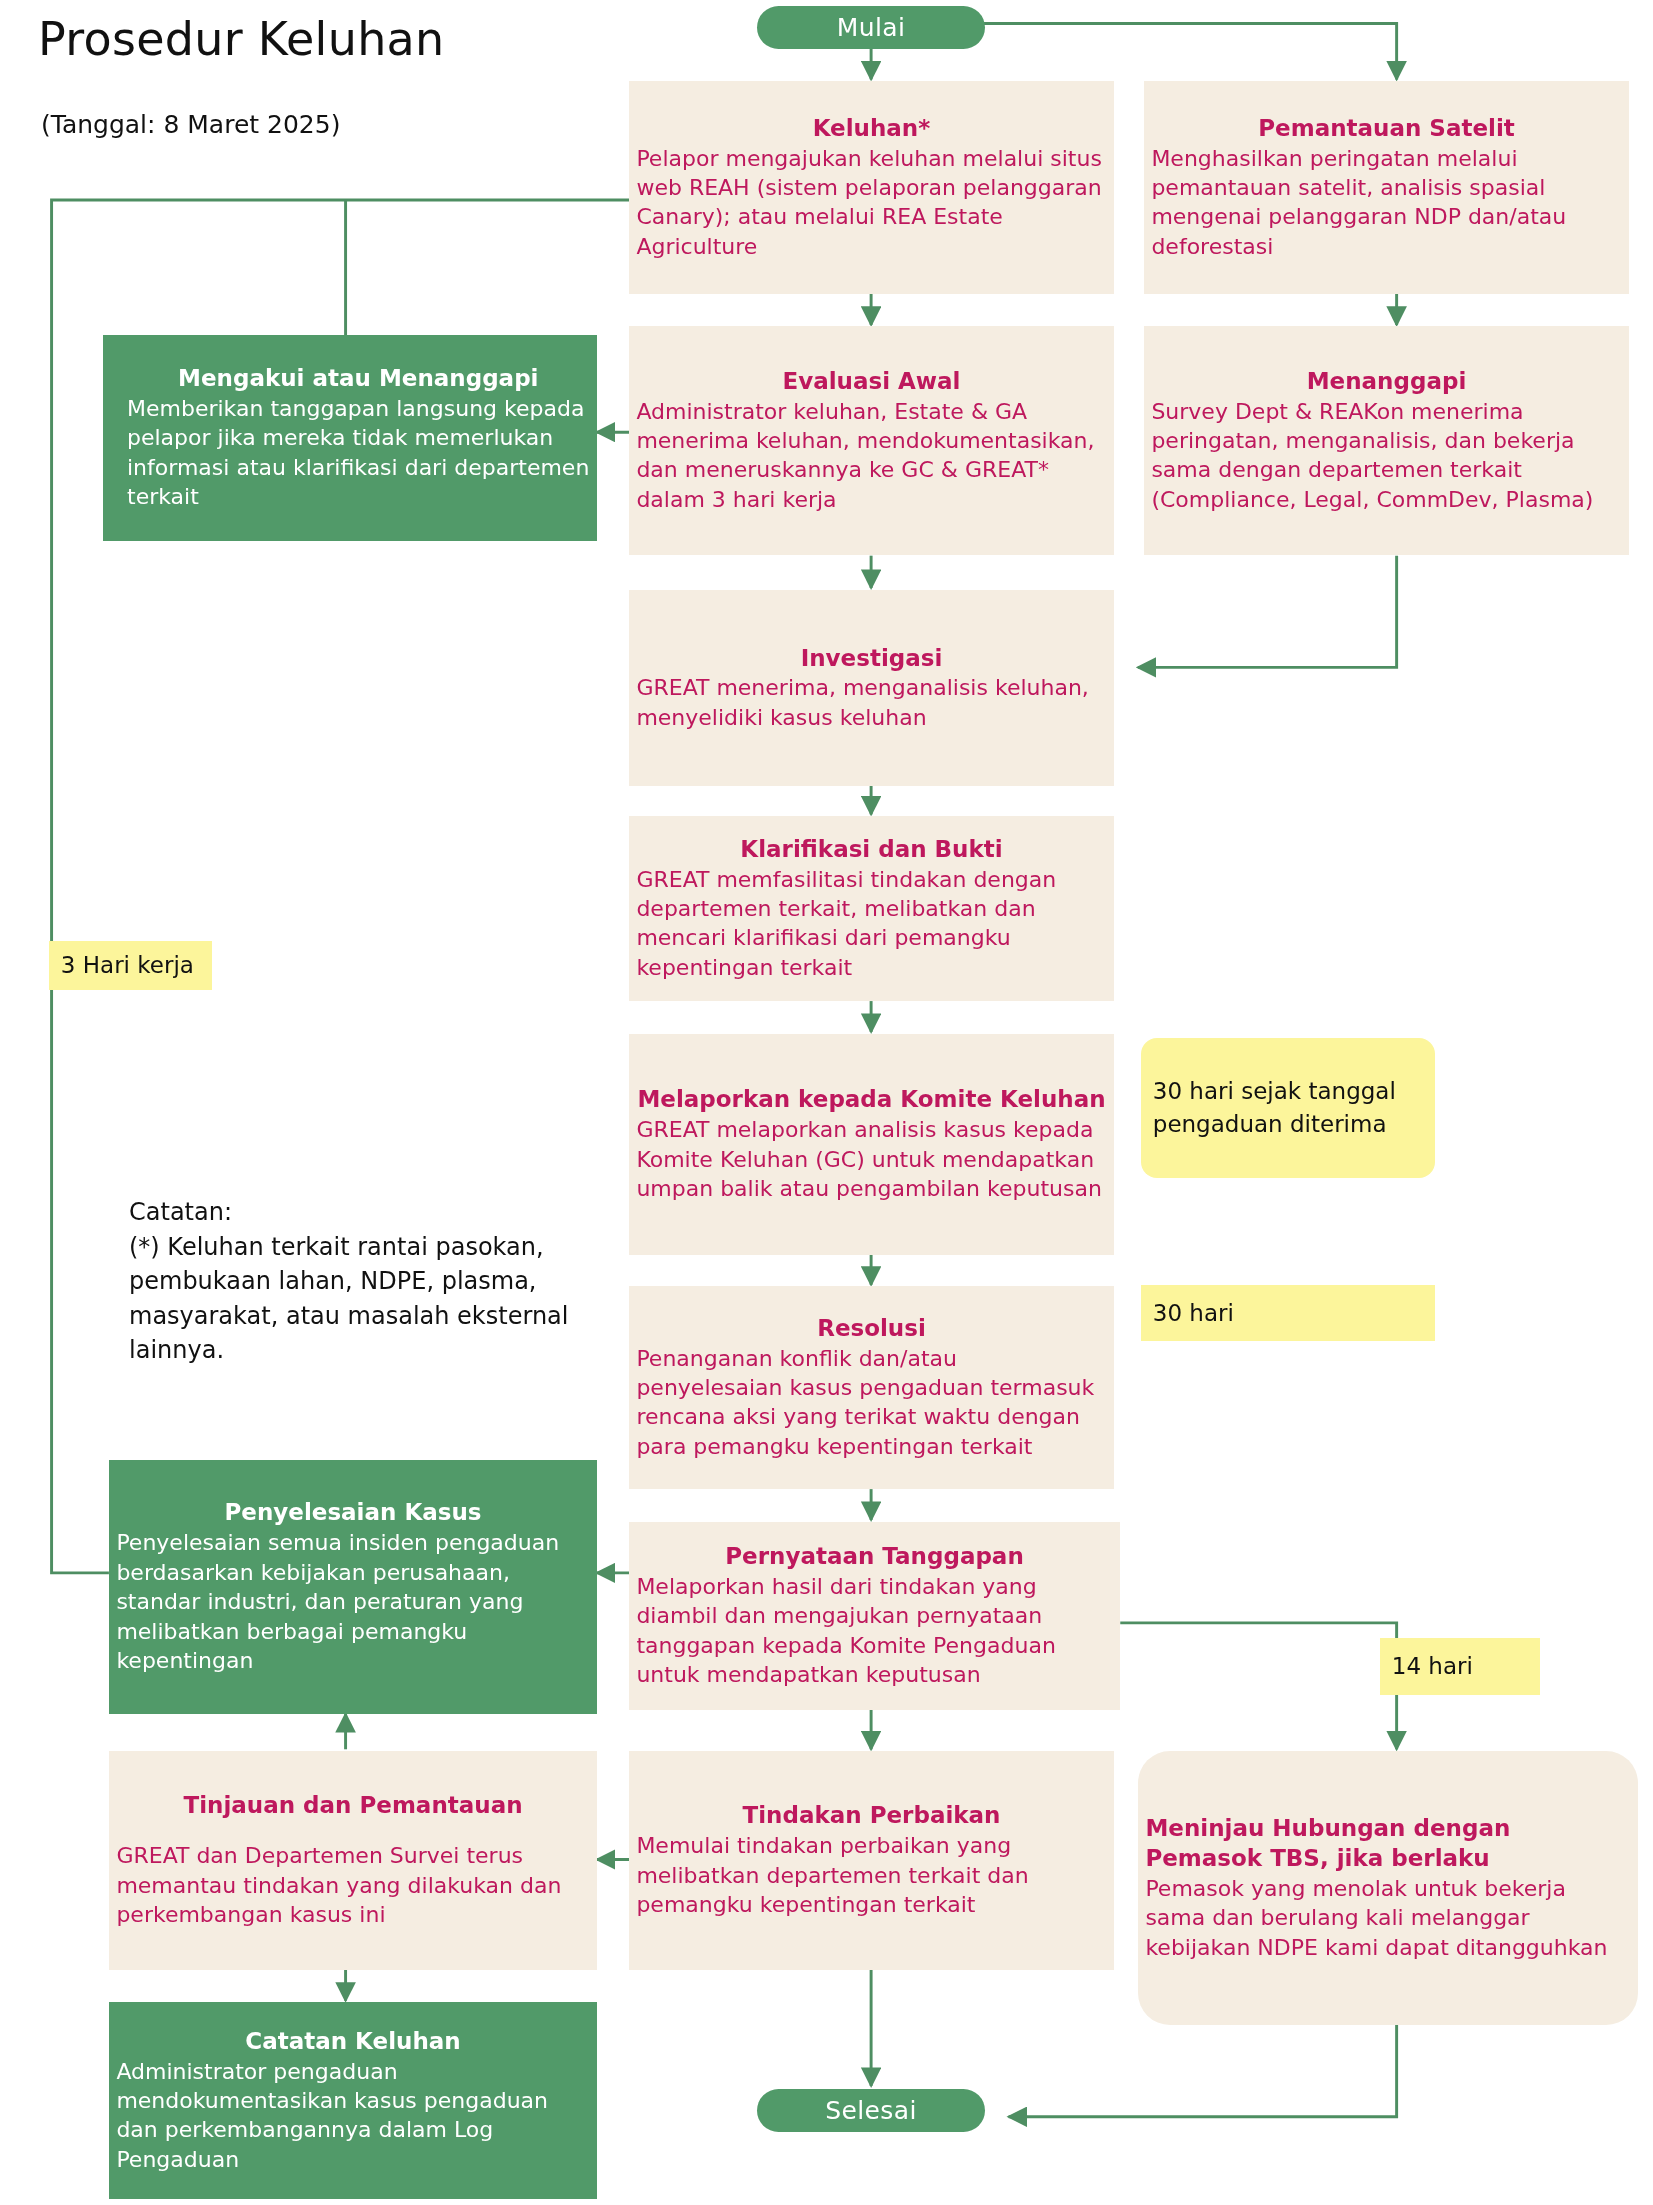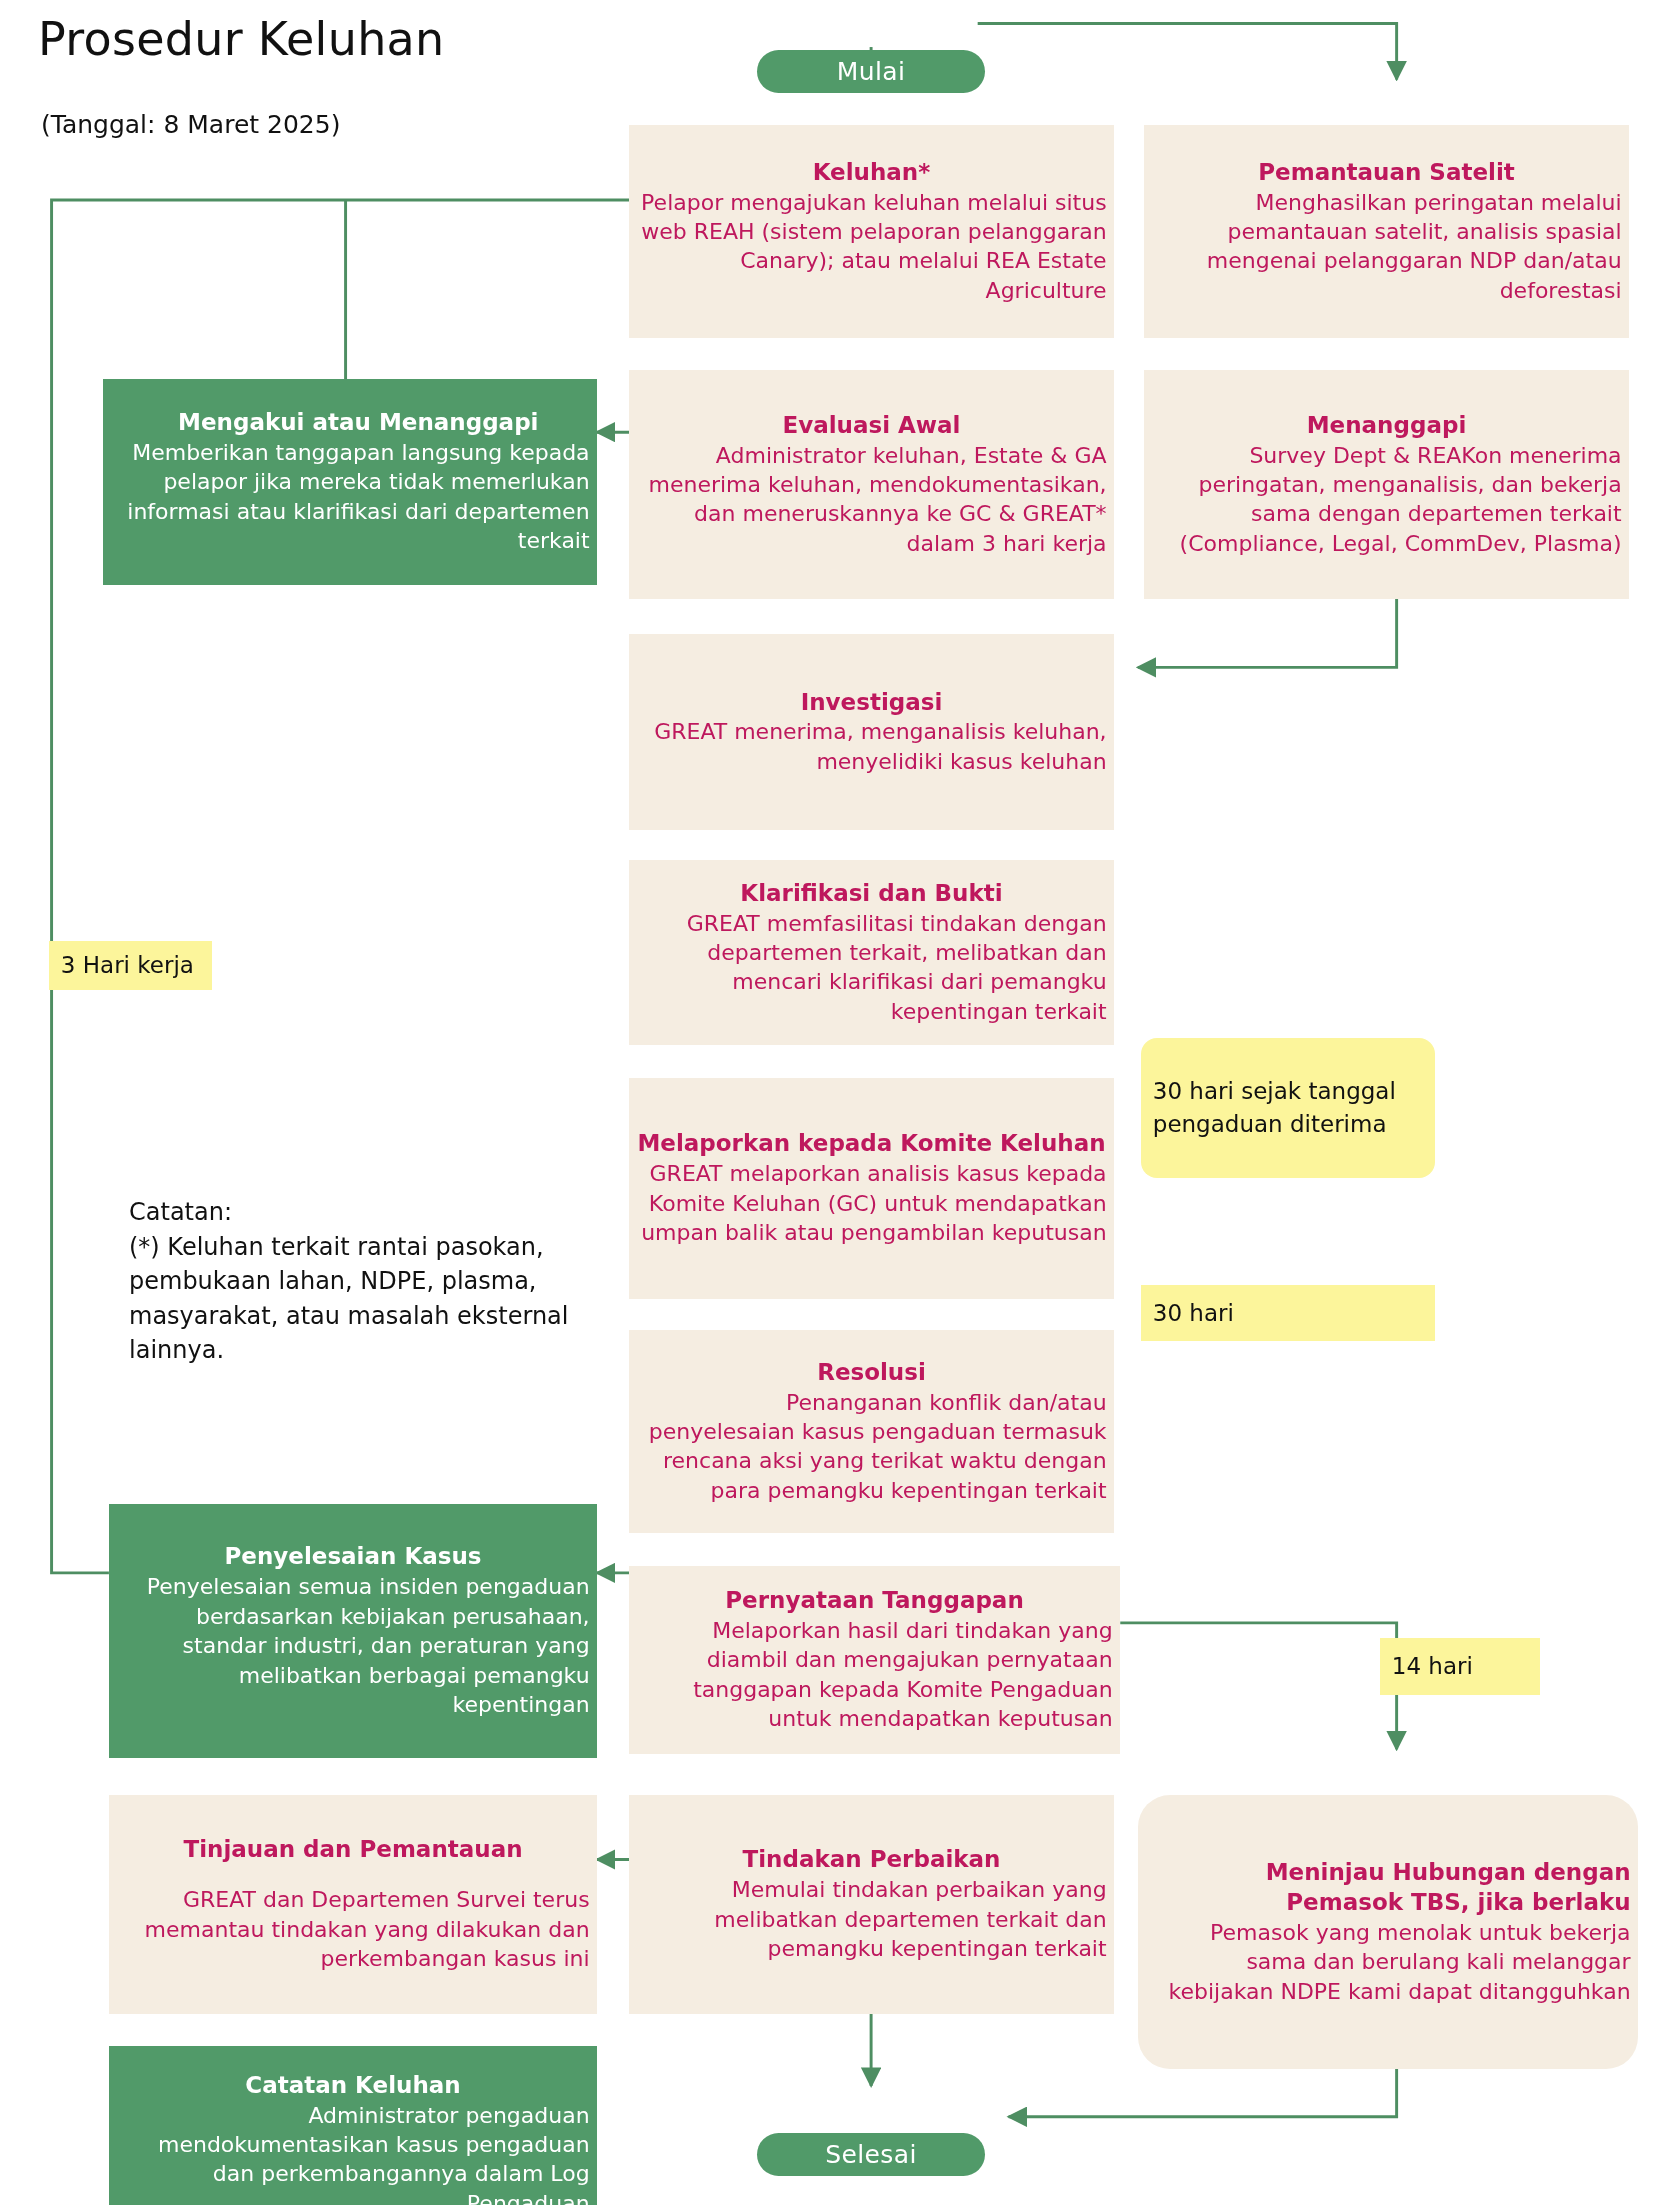--- a/index.html
+++ b/index.html
@@ -7,21 +7,21 @@
     font-family:"DejaVu Sans", sans-serif;
     width:1654px;height:2205px;position:relative;overflow:hidden;
   }
   #stage{position:absolute;left:0;top:0;width:1654px;height:2205px;}
 
   svg#wires{position:absolute;left:0;top:0;width:1654px;height:2205px;}
 
   .node{
     position:absolute;box-sizing:border-box;
     display:flex;flex-direction:column;align-items:center;justify-content:center;
-    text-align:right;padding:4.4px 7.4px;margin-top:44px;
+    text-align:left;padding:4.4px 7.4px;
   }
   .node .ttl{font-weight:bold;line-height:1.30;}
   .node .bdy{line-height:1.34;}
 
   
   .proc{background:#F5EDE1;color:#be185d;font-size:22px;}
   .proc .ttl{font-size:23px;}
   .proc .bdy{font-size:22px;}
 
   

